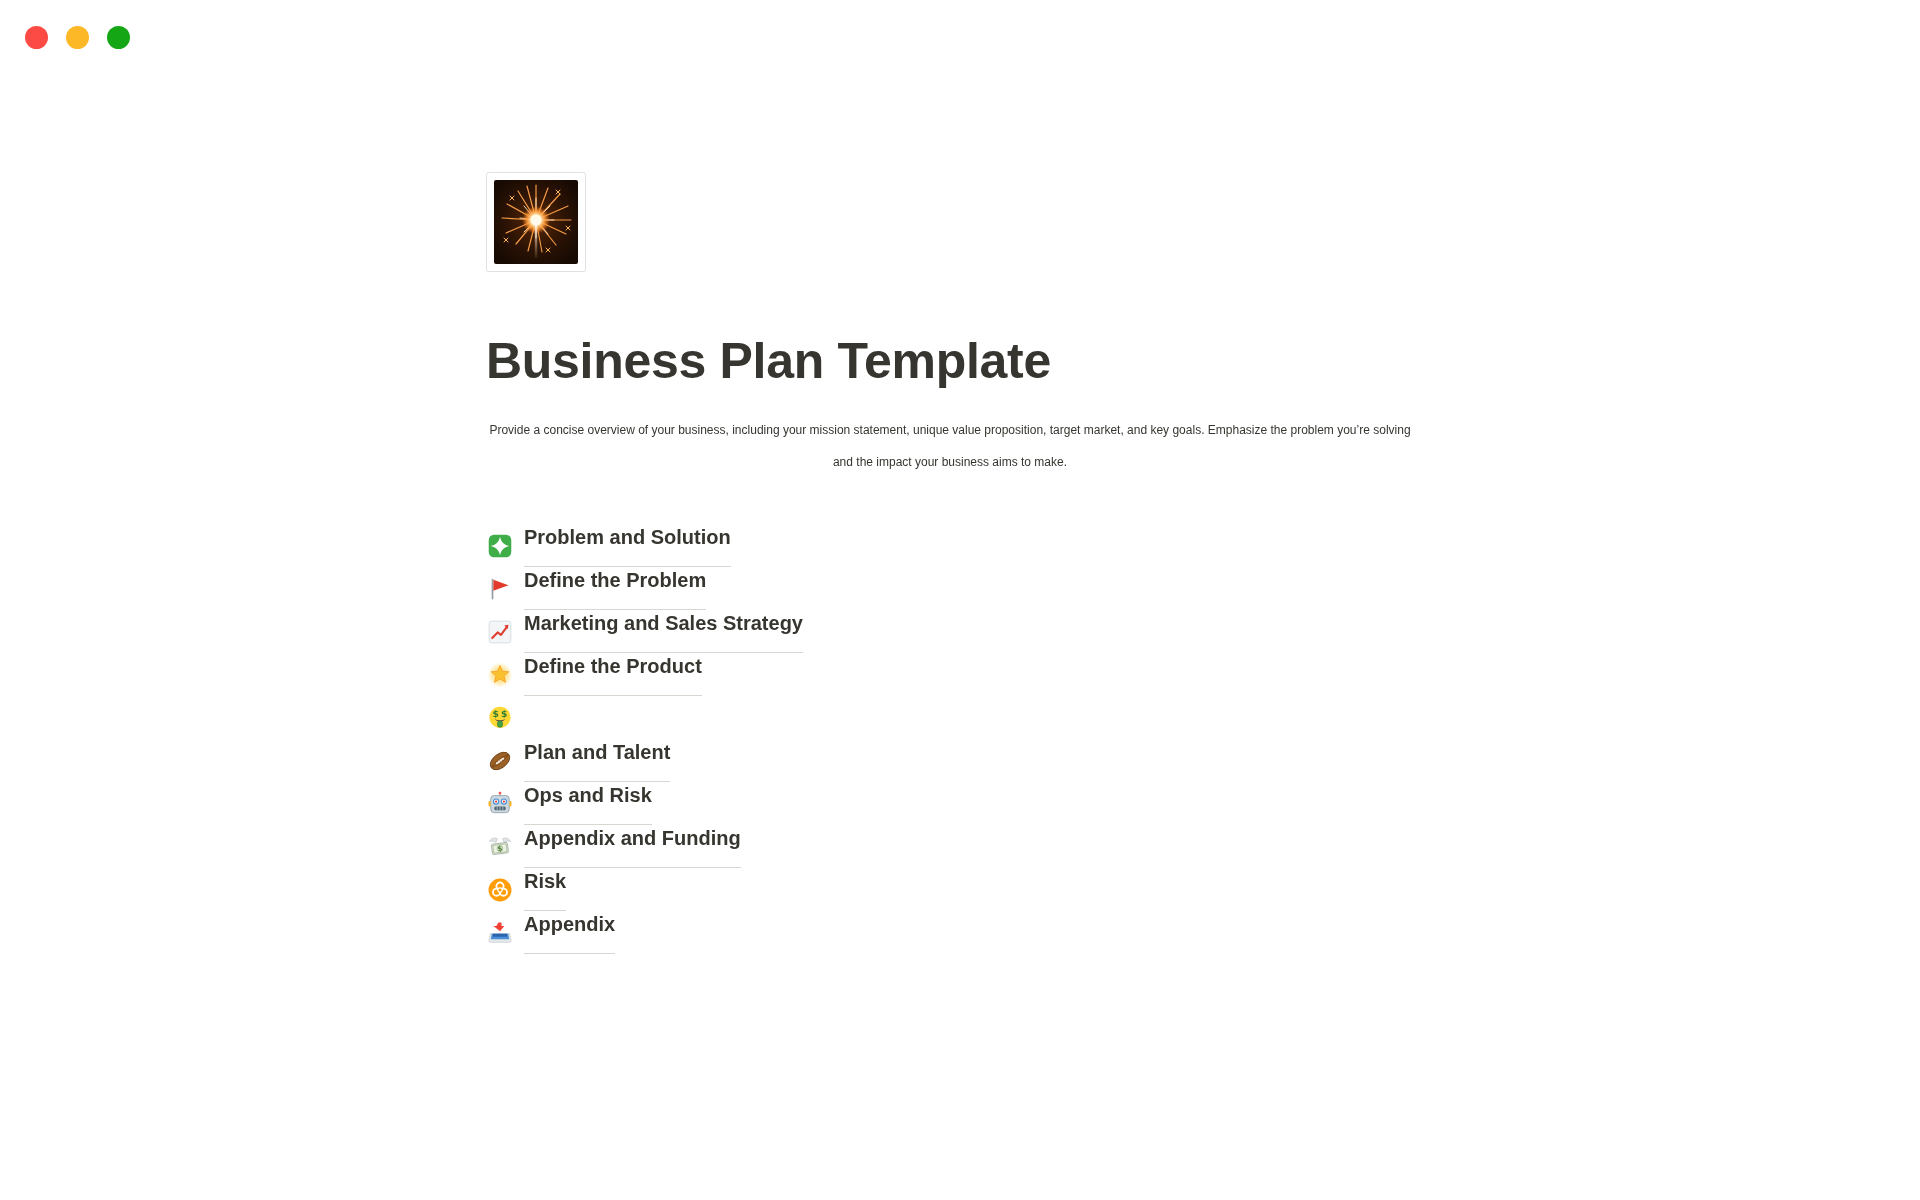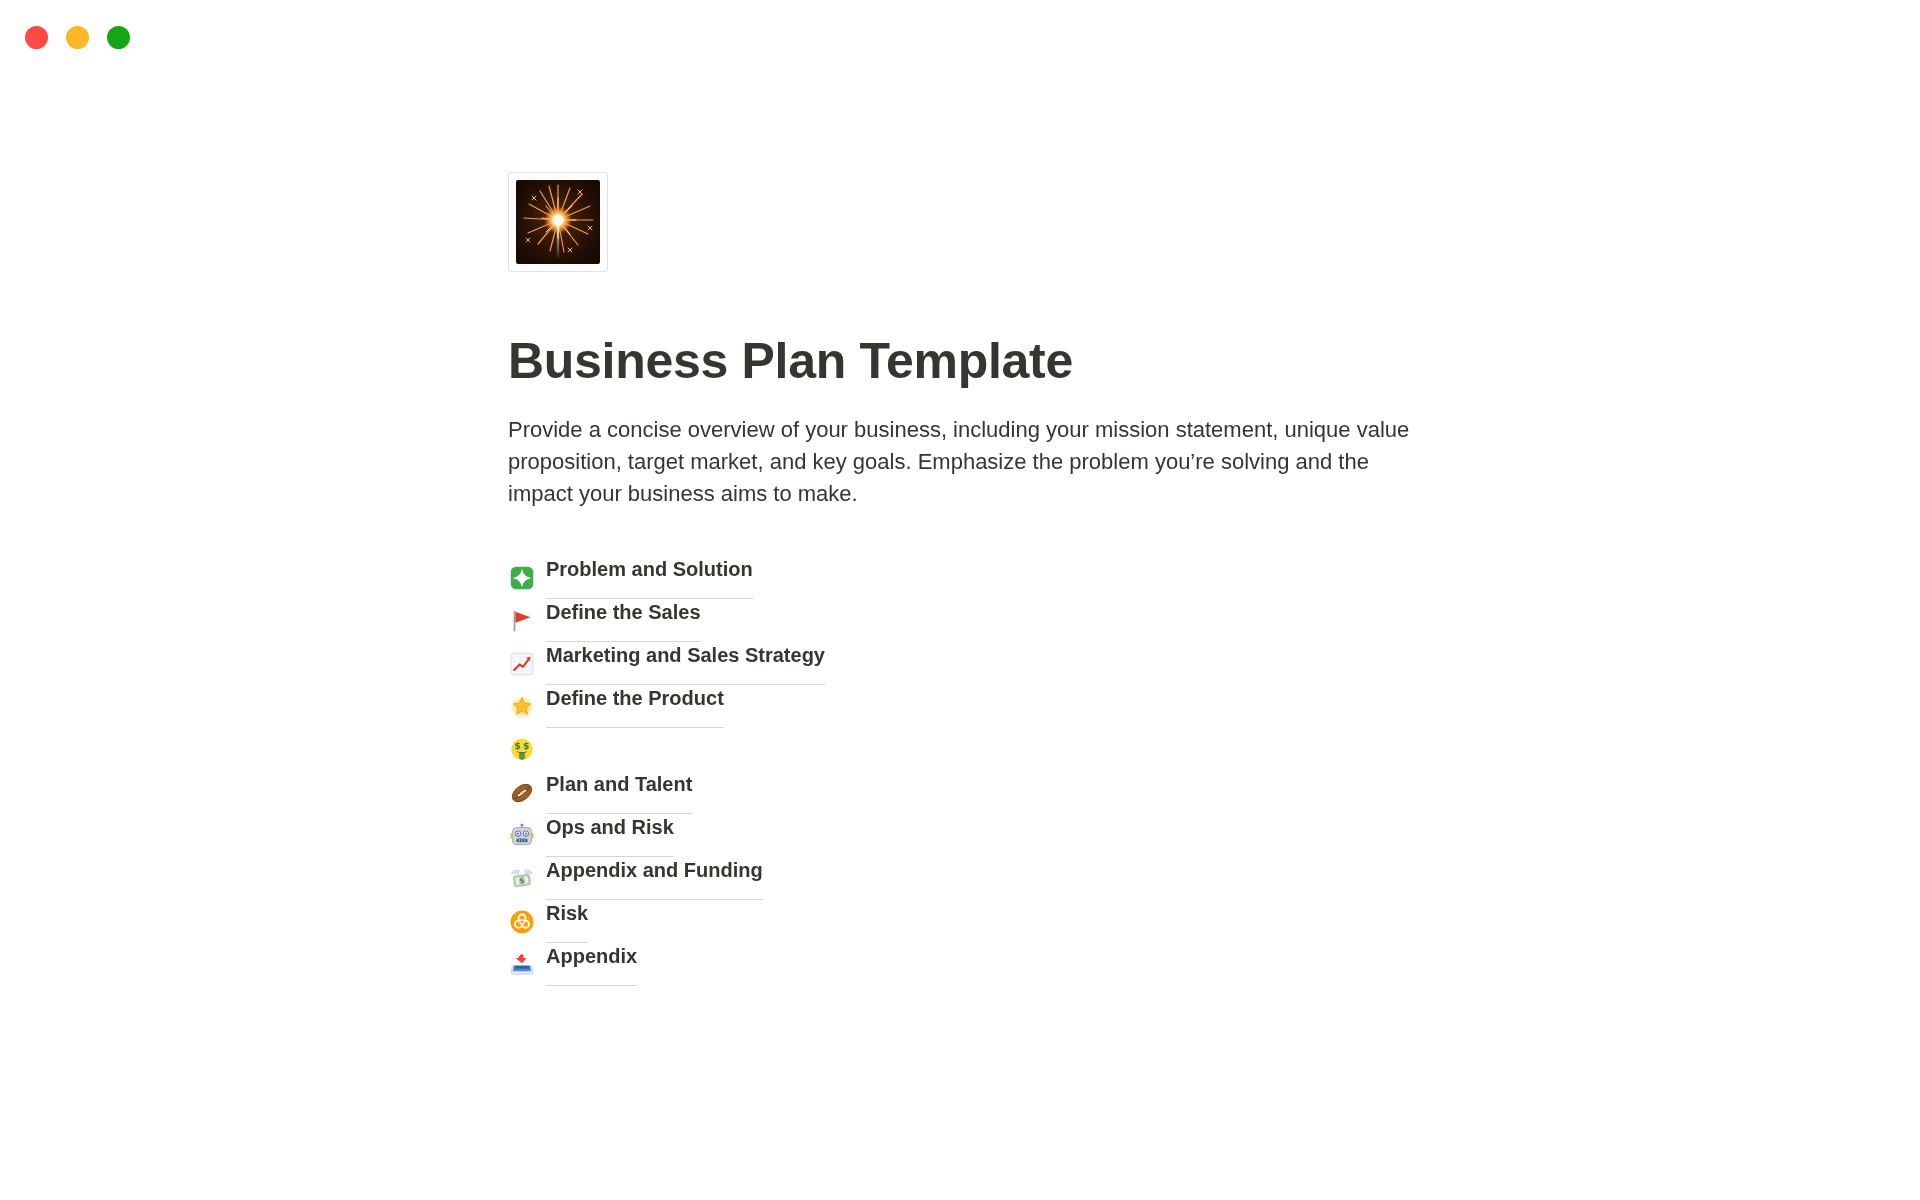--- a/index.html
+++ b/index.html
@@ -9,38 +9,38 @@
     font-family:"Liberation Sans",sans-serif;
   }
   
   .traffic-lights{position:absolute;top:26px;left:25px;display:flex;gap:18px;}
   .dot{width:23px;height:23px;border-radius:50%;display:inline-block;cursor:pointer;}
   .dot.red{background:#FB4B44;}
   .dot.yellow{background:#FDB827;}
   .dot.green{background:#14A614;}
 
   
-  .content{position:absolute;left:508px;top:172px;width:930px;}
+  .content{position:absolute;left:486px;top:172px;width:930px;}
 
   .page-icon-frame{
     width:84px;height:84px;padding:7px;background:#fff;
     border:1px solid #E2E1DF;border-radius:3px;cursor:pointer;
     box-sizing:content-box;
   }
   .page-icon-frame svg{display:block;width:84px;height:84px;border-radius:2px;}
 
   h1.page-title{
     margin:62px 0 0 0;font-size:50px;line-height:1.1;font-weight:700;
     letter-spacing:-0.3px;color:#37352F;
   }
   h2.section-heading{
     margin:64px 0 0 0;font-size:34px;line-height:1.1;font-weight:700;color:#37352F;
   }
   p.summary{
-    margin:25px 0 1px 0;font-size:22px;line-height:32px;max-width:928px;color:#37352F;
+    margin:25px 0 1px 0;font-size:12px;line-height:32px;max-width:928px;color:#37352F;text-align:center;
   }
 
   .links{margin-top:46px;}
   .link-row{display:flex;align-items:center;height:43px;cursor:pointer;width:max-content;}
   .emoji{width:27px;height:27px;margin-right:11px;flex:none;display:flex;align-items:center;justify-content:center;}
   .emoji svg{width:26px;height:26px;display:block;}
   .label{
     font-size:20px;font-weight:600;line-height:1.25;color:#37352F;
     border-bottom:1.5px solid #D8D6D1;padding-bottom:16px;
   }
@@ -132,21 +132,21 @@
     <span class="label">Problem and Solution</span>
   </div>
 
   <div class="link-row">
     <span class="emoji">
           <svg viewBox="0 0 24 24">
             <rect x="4.3" y="2.6" width="1.6" height="19" rx=".8" fill="#99A0A5"></rect>
             <path d="M5.9 3.4 19.8 8.5 5.9 13.6Z" fill="#E23B2E"></path>
           </svg>
         </span>
-    <span class="label">Define the Sales</span>
+    <span class="label">Define the Problem</span>
   </div>
 
   <div class="link-row">
     <span class="emoji">
           <svg viewBox="0 0 24 24">
             <rect x="2" y="2" width="20" height="20" rx="2.4" fill="#F3F5F6" stroke="#D3D9DD" stroke-width=".8"></rect>
             <path d="M4.8 17.6 9.8 12.4 12.9 14.7 18.4 7.2" fill="none" stroke="#DF3B2F" stroke-width="1.9" stroke-linecap="round" stroke-linejoin="round"></path>
             <path d="M15.9 6.1 19.8 5.4 19.2 9.3Z" fill="#DF3B2F"></path>
           </svg>
         </span>

